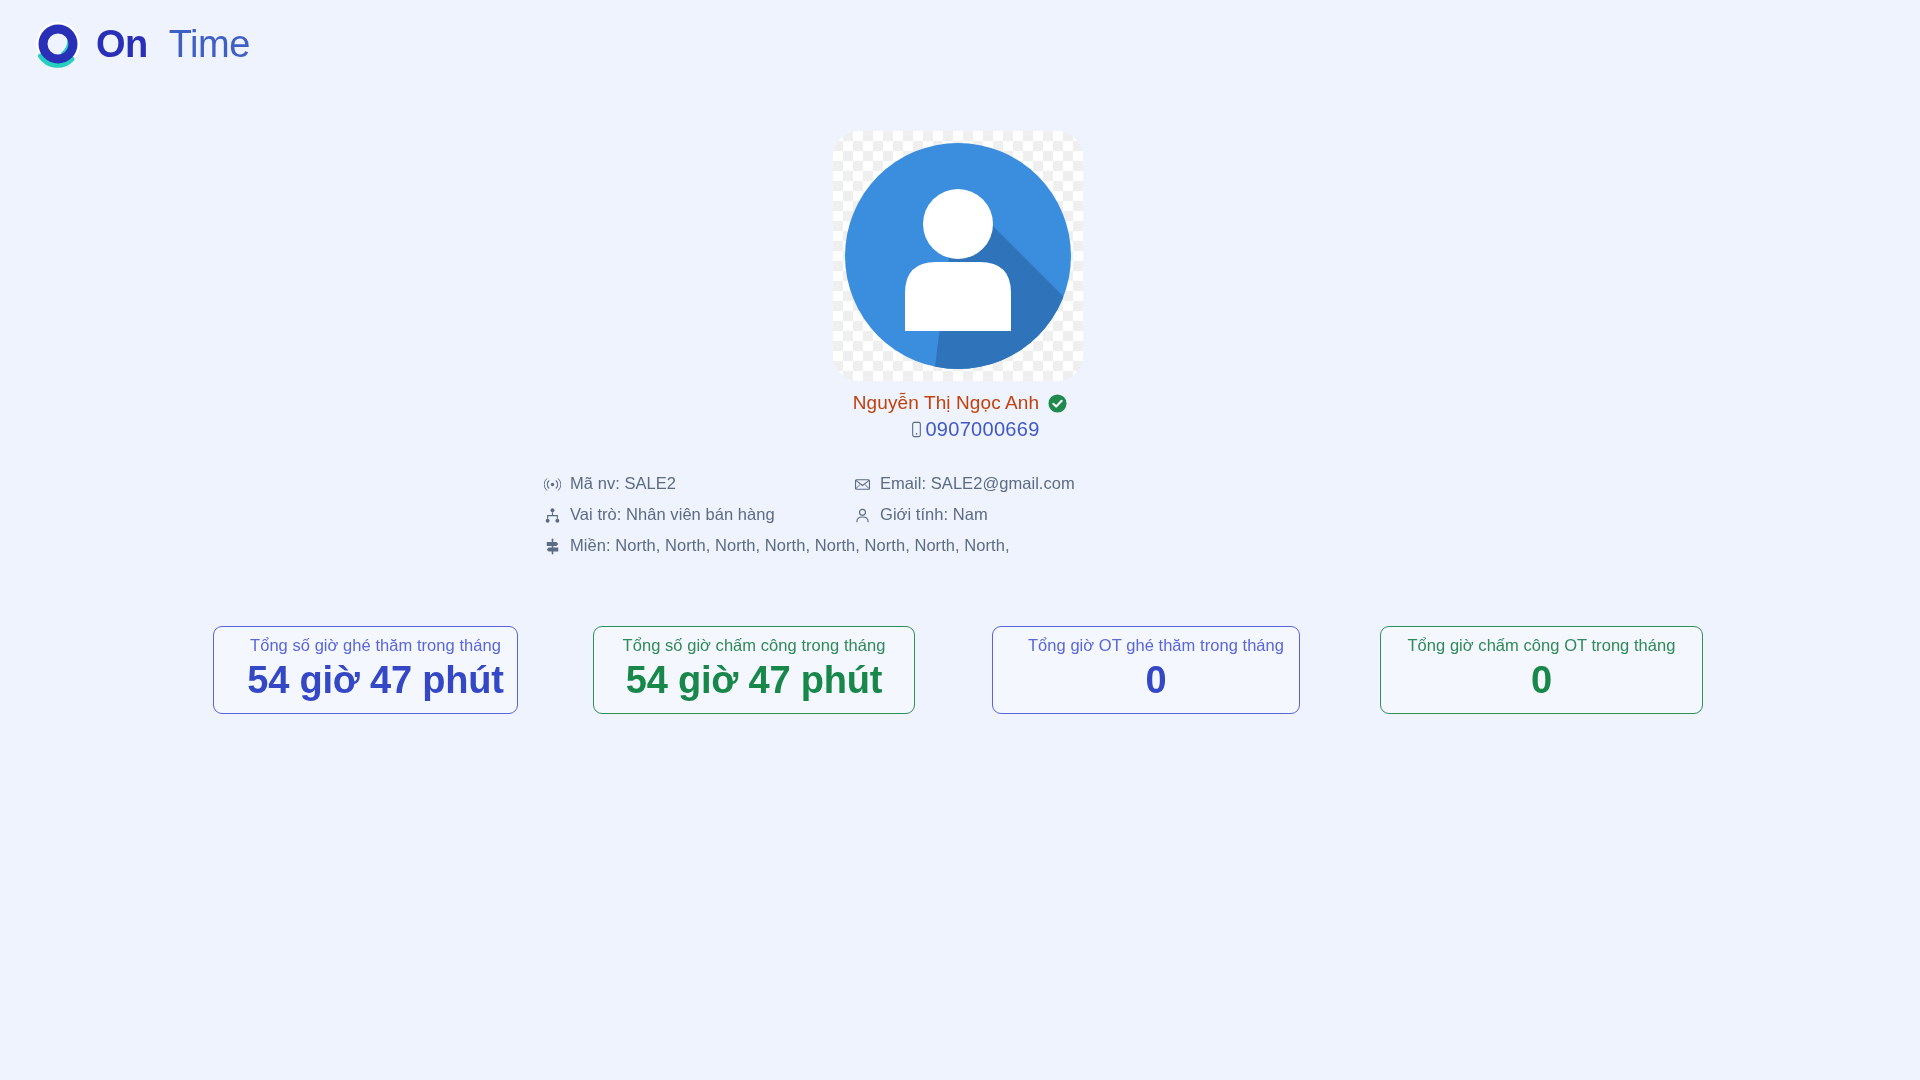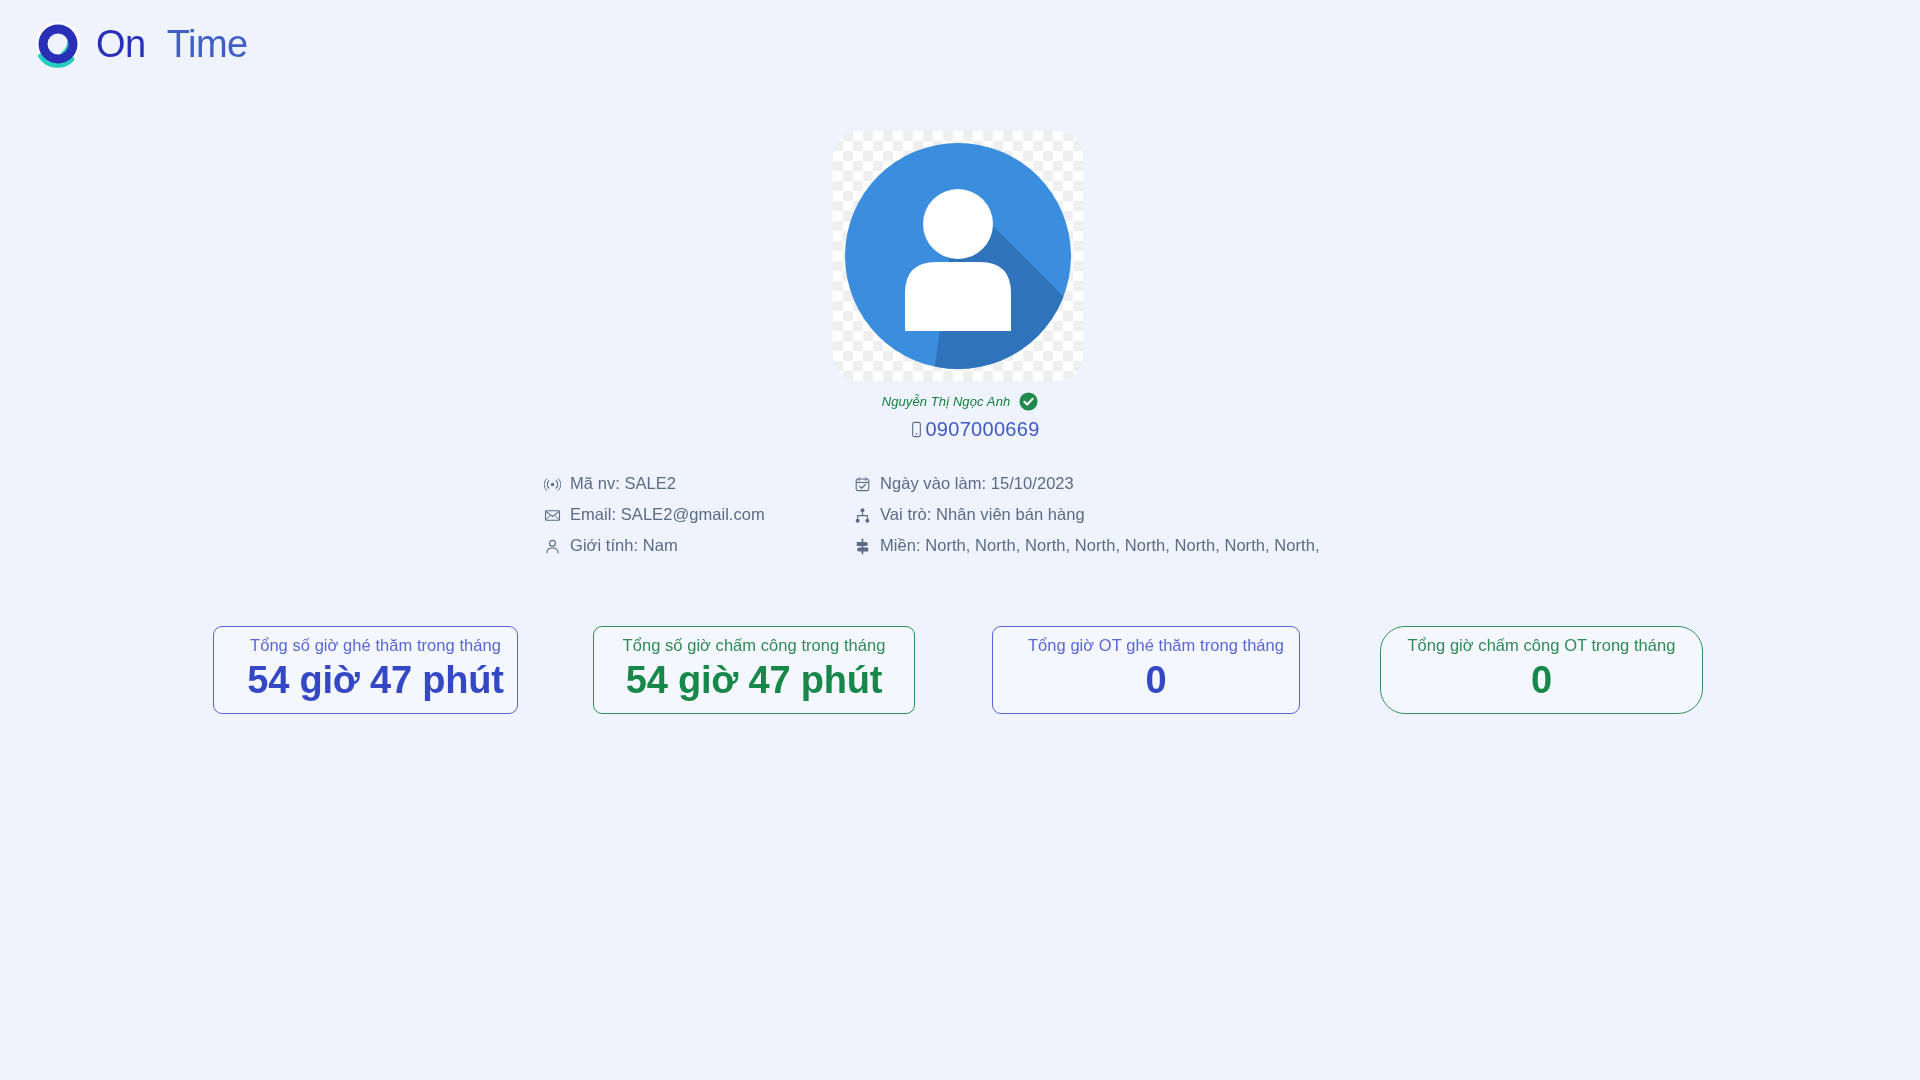--- a/index.html
+++ b/index.html
@@ -28,21 +28,21 @@
     align-items: center;
     gap: 12px;
   }
   .logo-mark { width: 52px; height: 52px; display: block; }
   .logo-text {
     font-size: 38px;
     letter-spacing: -0.5px;
     line-height: 1;
     white-space: nowrap;
   }
-  .logo-on   { font-weight: 400; color: #2a2fb8; }
+  .logo-on   { font-weight: 700; color: #2a2fb8; }
   .logo-time { font-weight: 400; color: #3f5fc4; margin-left: 21px; }
 
   
   .avatar-wrap {
     position: absolute;
     left: 833px;
     top: 131px;
     width: 250px;
     height: 250px;
     border-radius: 26px;
@@ -60,25 +60,24 @@
   .name-row {
     position: absolute;
     left: 0; right: 0;
     top: 392px;
     display: flex;
     align-items: center;
     justify-content: center;
     gap: 9px;
   }
   .name-text {
-    font-size: 13px;
-    color: #15803d;
+    font-size: 19px;
+    color: #c2410c;
     letter-spacing: 0.1px;
     white-space: nowrap;
-    font-style: italic;
   }
   .verified { width: 19px; height: 19px; display: block; flex: none; }
 
   .phone-row {
     position: absolute;
     left: 0; right: 0;
     top: 418px;
     display: flex;
     align-items: center;
     justify-content: center;
@@ -151,21 +150,21 @@
   .card.blue .card-label { color: #5a67d8; }
   .card.blue .card-value { color: #3448c6; }
 
   .card.green { border: 1.6px solid #2f9157; }
   .card.green .card-label { color: #2f8a57; }
   .card.green .card-value { color: #17874a; }
 
   .card.c1 { width: 305px; margin-right: 75px; }
   .card.c2 { width: 322px; margin-right: 77px; }
   .card.c3 { width: 308px; margin-right: 80px; }
-  .card.c4 { width: 323px; border-radius: 25px; }
+  .card.c4 { width: 323px; }
 </style>
 </head>
 <body>
 
 <div class="page">
 
   <div class="logo">
     <svg class="logo-mark" viewBox="0 0 52 52">
       <path d="M26 4 A22 22 0 1 0 26 48 A22 22 0 0 0 26 4 Z M26 14 A12 12 0 1 1 26 38 A12 12 0 0 1 26 14 Z" fill="#ffffff"></path>
       <path d="M8.5 38 A20 20 0 0 0 40 41" stroke="#25cfc0" stroke-width="5" fill="none" stroke-linecap="round"></path>
@@ -215,29 +214,20 @@
       <svg class="ico" viewBox="0 0 20 20">
         <circle cx="10" cy="10" r="2" fill="#5b6b85"></circle>
         <path d="M5.8 5.6 A6 6 0 0 0 5.8 14.4" stroke="#5b6b85" stroke-width="1.25" fill="none" stroke-linecap="round"></path>
         <path d="M14.2 5.6 A6 6 0 0 1 14.2 14.4" stroke="#5b6b85" stroke-width="1.25" fill="none" stroke-linecap="round"></path>
         <path d="M3.1 3.2 A9 9 0 0 0 3.1 16.8" stroke="#5b6b85" stroke-width="1.1" fill="none" stroke-linecap="round"></path>
         <path d="M16.9 3.2 A9 9 0 0 1 16.9 16.8" stroke="#5b6b85" stroke-width="1.1" fill="none" stroke-linecap="round"></path>
       </svg>
       <span class="txt">Mã nv: SALE2</span>
     </div>
 
-    <div class="info-item">
-      <svg class="ico" viewBox="0 0 20 20">
-        <rect x="2.6" y="3.6" width="14.8" height="13.6" rx="2" fill="none" stroke="#5b6b85" stroke-width="1.3"></rect>
-        <path d="M2.6 7.6 L17.4 7.6" stroke="#5b6b85" stroke-width="1.3"></path>
-        <path d="M6.1 2.2 L6.1 5.1 M13.9 2.2 L13.9 5.1" stroke="#5b6b85" stroke-width="1.3" stroke-linecap="round"></path>
-        <path d="M6.6 12.2 L9 14.4 L13.4 10" stroke="#5b6b85" stroke-width="1.35" fill="none" stroke-linecap="round" stroke-linejoin="round"></path>
-      </svg>
-      <span class="txt">Ngày vào làm: 15/10/2023</span>
-    </div>
 
     <div class="info-item">
       <svg class="ico" viewBox="0 0 20 20">
         <rect x="1.8" y="4.4" width="16.4" height="11.2" rx="1.2" fill="none" stroke="#5b6b85" stroke-width="1.3"></rect>
         <path d="M1.8 4.9 L10 11.2 L18.2 4.9" stroke="#5b6b85" stroke-width="1.25" fill="none"></path>
         <path d="M1.8 15.1 L7.3 10 M18.2 15.1 L12.7 10" stroke="#5b6b85" stroke-width="1.15" fill="none"></path>
       </svg>
       <span class="txt">Email: SALE2@gmail.com</span>
     </div>
 

